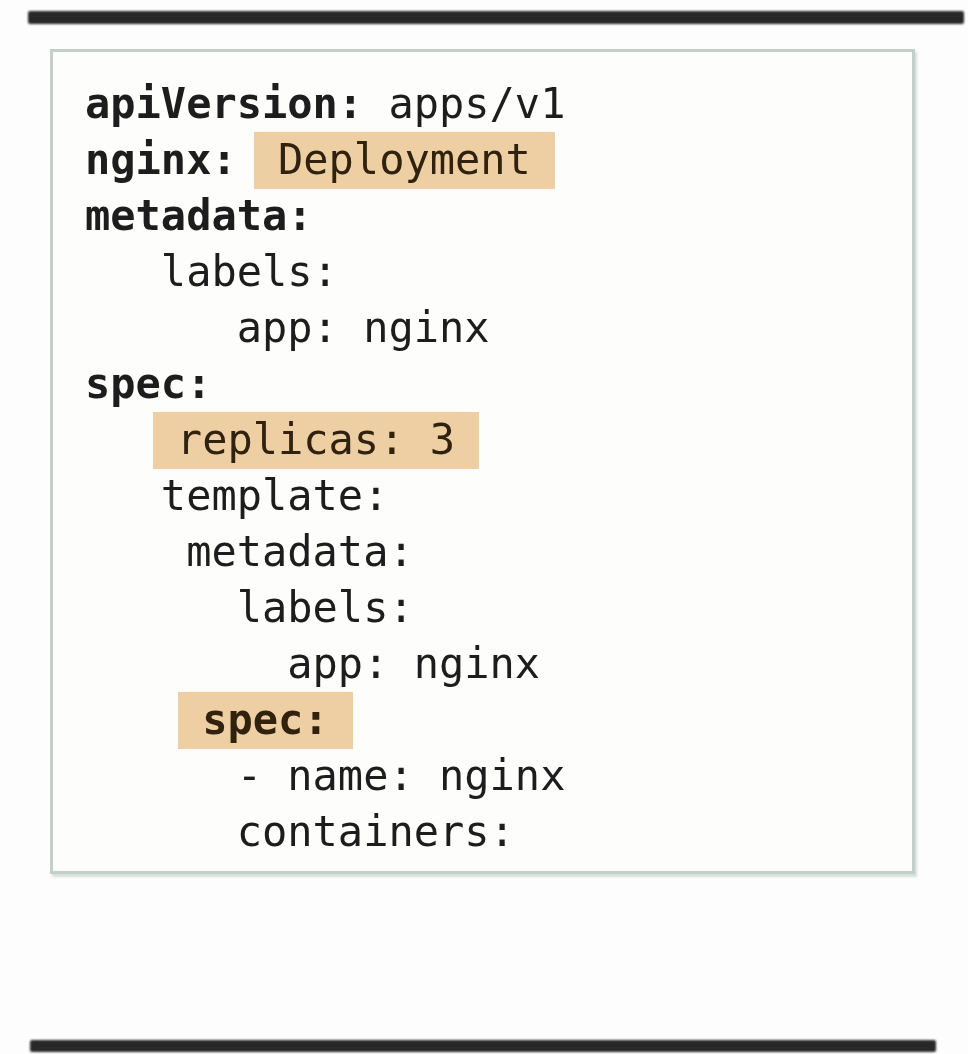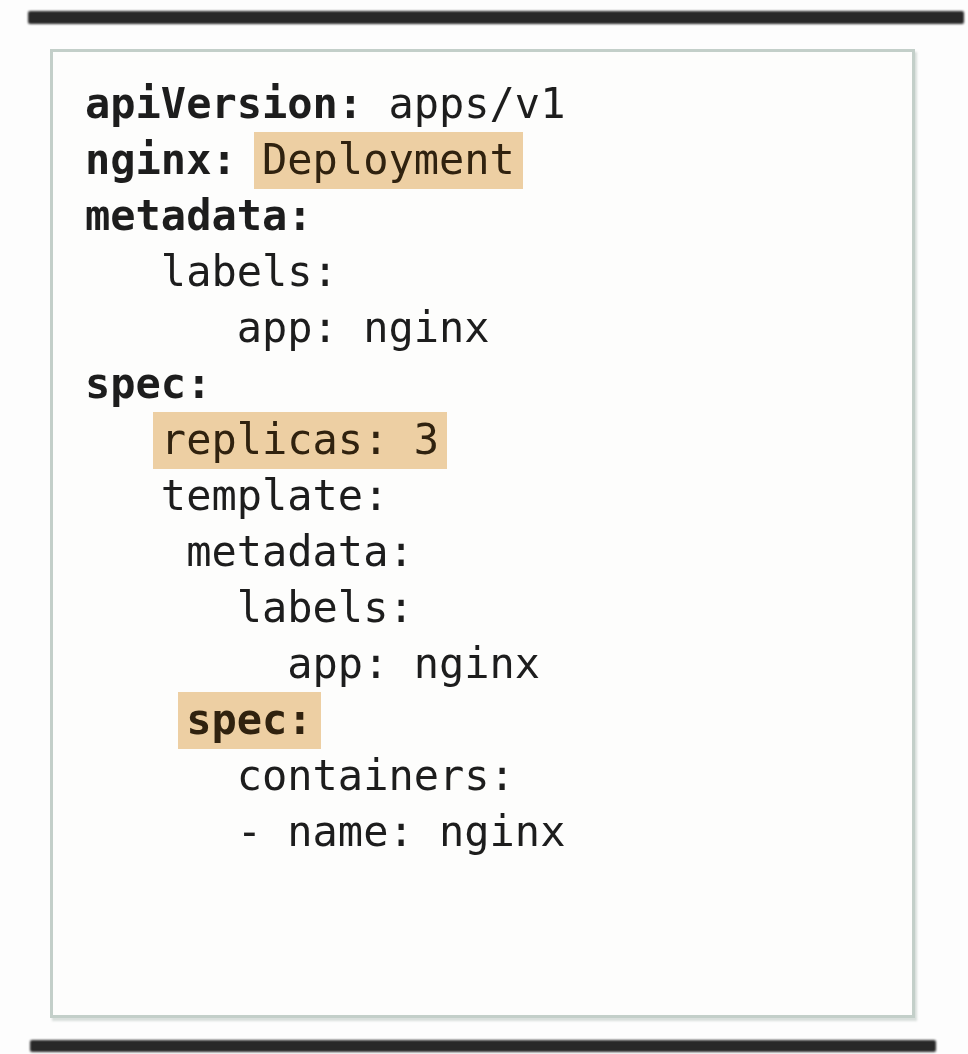--- a/index.html
+++ b/index.html
@@ -16,39 +16,39 @@
     filter: blur(1.2px);
     border-radius: 2px;
     opacity: .92;
   }
   .letterbox.top    { left: 28px; top: 11px;   width: 936px; height: 13px; }
   .letterbox.bottom { left: 30px; top: 1040px; width: 906px; height: 12px; }
 
   .panel {
     position: absolute;
     left: 50px; top: 49px;
-    width: 865px; height: 969px;
+    width: 865px; height: 825px;
     box-sizing: border-box;
     background: #fdfdfc;
     border: 3px solid #c3cfc9;
     box-shadow: 2px 3px 2px rgba(150,165,158,.35);
   }
   .code {
     padding: 24px 0 0 32px;
     font-size: 42px;
     line-height: 56px;
     color: #1d1d1d;
     letter-spacing: 0;
   }
   .line { white-space: pre; height: 56px; }
   .b { font-weight: bold; }
   .hl {
     background: #edcfa3;
     color: #30220f;
-    padding: 3px 8px 5px;
+    padding: 3px 24px 5px;
     margin: 0 -8px;
   }
 </style>
 </head>
 <body>
 
 <div class="letterbox top"></div>
 
 <div class="panel">
   <div class="code">
@@ -71,21 +71,21 @@
     <div class="line"><span>   template:</span></div>
 
     <div class="line"><span>    metadata:</span></div>
 
     <div class="line"><span>      labels:</span></div>
 
     <div class="line"><span>        app: nginx</span></div>
 
     <div class="line"><span>    </span><span class="b hl">spec:</span></div>
 
+    <div class="line"><span>      - name: nginx</span></div>
+
     <div class="line"><span>      containers:</span></div>
-
-    <div class="line"><span>      - name: nginx</span></div>
 
 
   </div>
 </div>
 
 <div class="letterbox bottom"></div>
 
 </body></html>

